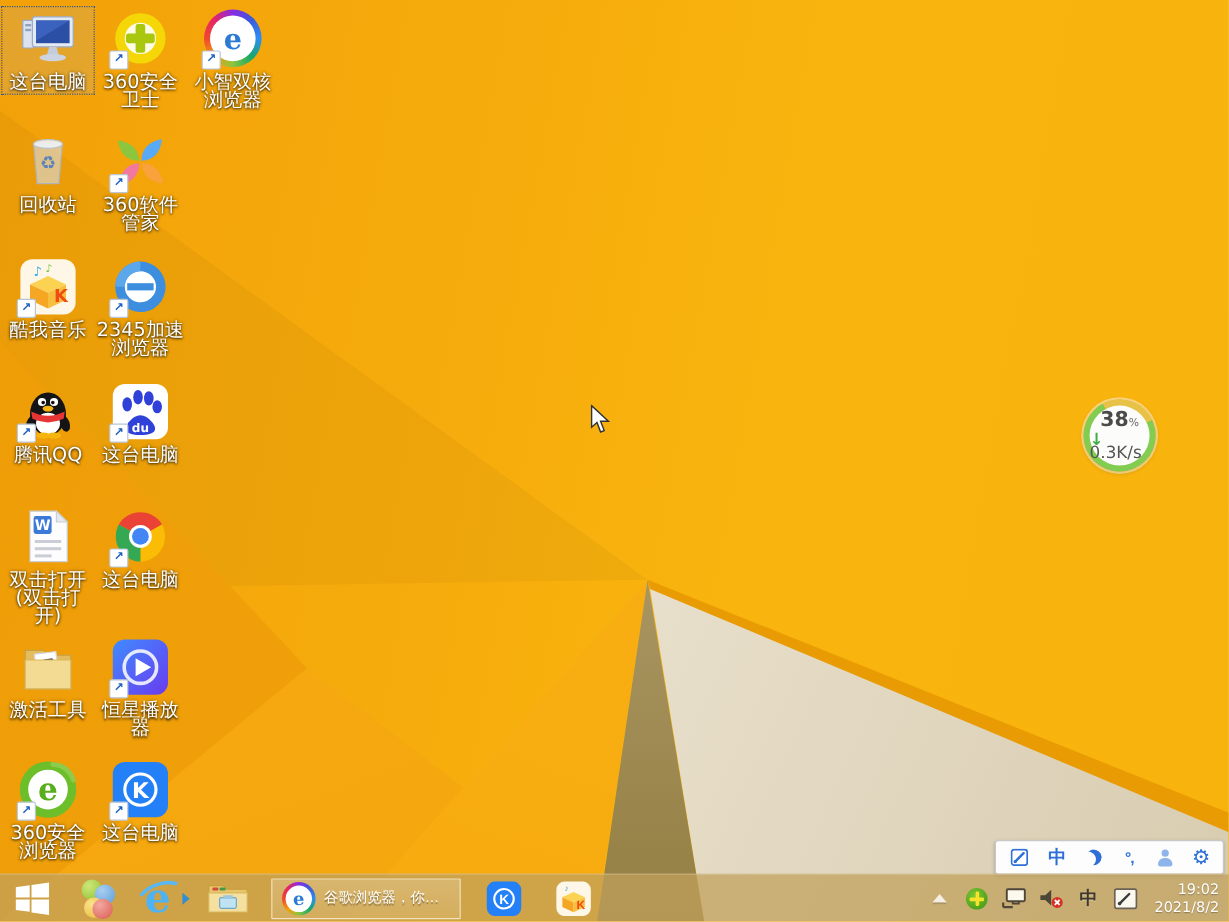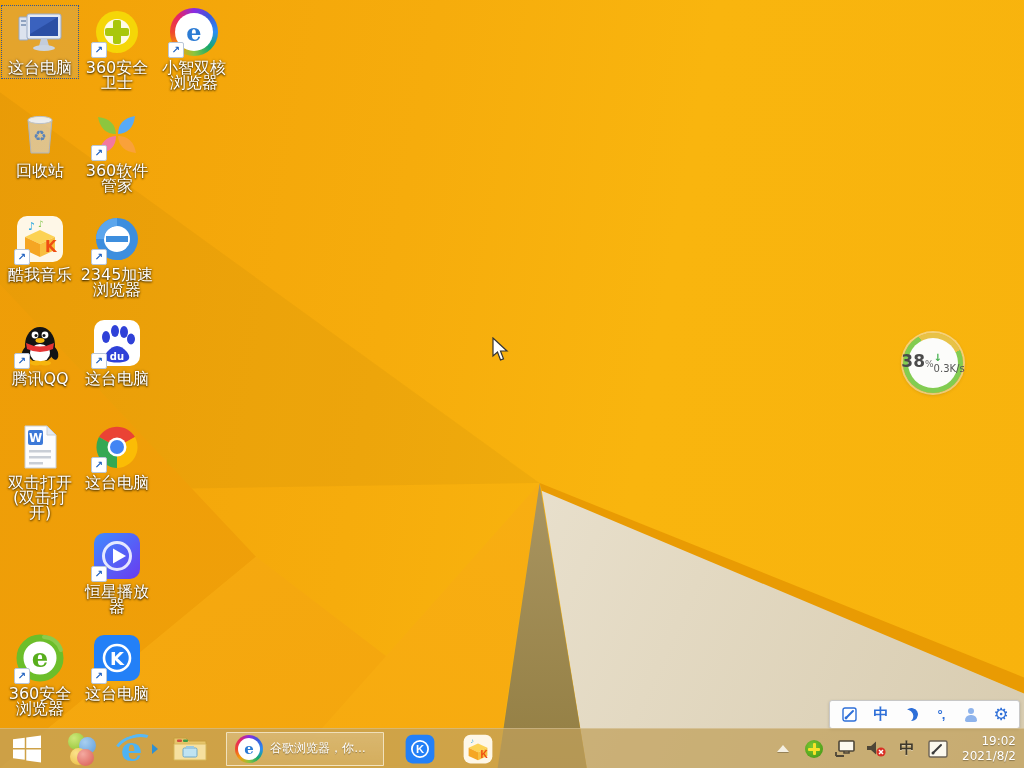--- a/index.html
+++ b/index.html
@@ -34,25 +34,25 @@
 
   .xiaozhi-ring{position:absolute;inset:0;border-radius:50%;
     background:conic-gradient(from -90deg,#F0482E,#E62565,#8A2BE2,#3B5BDB,#2C8EF4,#17A86B,#8BC53F,#F59E0B,#F0482E);}
   .xiaozhi-inner{position:absolute;inset:5px;border-radius:50%;background:#fff;display:flex;align-items:center;justify-content:center;
     color:#2B7BD4;font-weight:bold;font-size:24px;font-family:"DejaVu Serif","Liberation Serif",serif;}
 
   
   .ball{position:absolute;left:903px;top:333px;width:60px;height:60px;border-radius:50%;
         background:conic-gradient(from -28deg,#E8C247 0deg 92deg,#82CC51 92deg 360deg);
         box-shadow:0 0 0 2px rgba(255,255,255,.45),0 1px 4px rgba(0,0,0,.25);}
-  .ball-inner{position:absolute;inset:5px;border-radius:50%;background:#FCFCFA;display:flex;
+  .ball-inner{position:absolute;inset:5px;border-radius:50%;background:#FCFCFA;display:flex;flex-direction:column;
               align-items:center;justify-content:center;}
   .ball-pct{font-size:17px;font-weight:bold;color:#4A4A4A;line-height:17px;}
   .ball-pct .unit{font-size:9px;font-weight:normal;color:#6b6b6b;}
-  .ball-speed{font-size:10px;color:#555;line-height:11px;}
+  .ball-speed{font-size:14px;color:#555;line-height:11px;}
   .ball-speed .dn{color:#3FAE49;font-weight:bold;}
 
   
   .taskbar{position:absolute;left:0;bottom:0;width:1024px;height:40px;background:rgba(193,160,92,.74);
            border-top:1px solid rgba(255,255,255,.22);display:flex;align-items:center;box-sizing:border-box;}
   .tb-btn{height:40px;display:flex;align-items:center;justify-content:center;background:transparent;border:none;padding:0;cursor:pointer;}
   .tb-start{width:46px;margin-left:4px;}
   .tb-ico{width:44px;margin-left:10px;position:relative;}
   .tb-task{width:158px;margin-left:14px;height:34px;border:1px solid rgba(255,250,235,.65);
            background:linear-gradient(rgba(255,255,255,.22),rgba(255,255,255,.12));border-radius:1px;
@@ -267,20 +267,31 @@
         <path d="M24 24 L42 14 A21 21 0 0 1 24 45 Z" fill="#FBBC05"></path>
         <path d="M24 24 L24 45 A21 21 0 0 1 6 14 Z" fill="#34A853"></path>
         <circle cx="24" cy="24" r="9.5" fill="#fff"></circle>
         <circle cx="24" cy="24" r="7" fill="#4285F4"></circle>
       </svg>
       <span class="shortcut">↗</span>
     </div>
     <div class="lbl">这台电脑</div>
   </div>
 
+  <div class="cell c1 r6">
+    <div class="art">
+      <svg viewBox="0 0 48 48">
+        <path d="M5 10 h15 l4 4 h19 v28 h-38 z" fill="#E4BC5E" stroke="#CBA041"></path>
+        <rect x="14" y="12" width="18" height="24" fill="#fff" stroke="#D5D8DD" transform="rotate(-7 23 24)"></rect>
+        <rect x="20" y="17" width="9" height="11" rx="2" fill="#3E4450" transform="rotate(-7 24 22)"></rect>
+        <path d="M5 18 h38 v24 h-38 z" fill="#F4DB93" stroke="#D9B85C"></path>
+      </svg>
+    </div>
+    <div class="lbl">激活工具</div>
+  </div>
 
   <div class="cell c2 r6">
     <div class="art">
       <svg viewBox="0 0 48 48">
         <defs>
             <linearGradient id="hx" x1="0" y1="0" x2="1" y2="1">
           <stop offset="0" stop-color="#3F8BFF"></stop>
               <stop offset="1" stop-color="#6A3BEF"></stop>
         </linearGradient>
           </defs>

